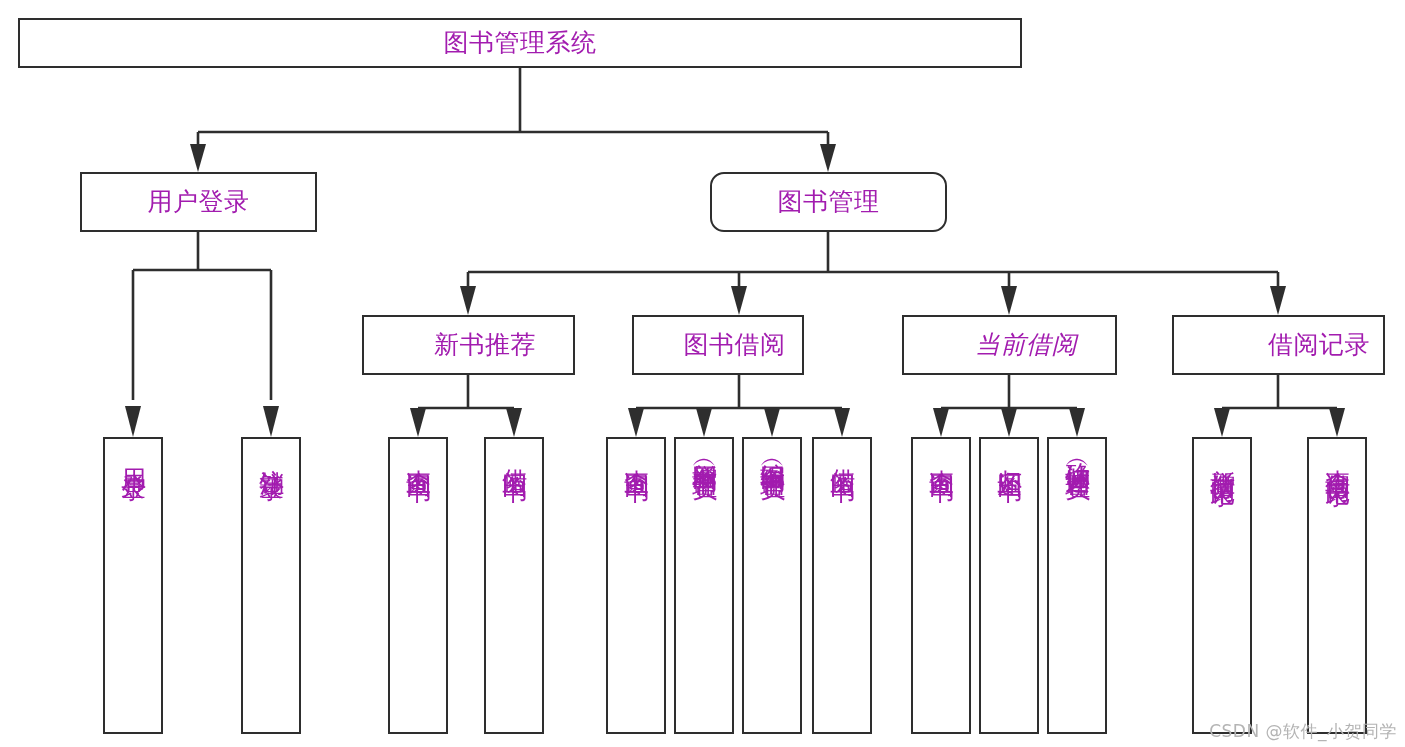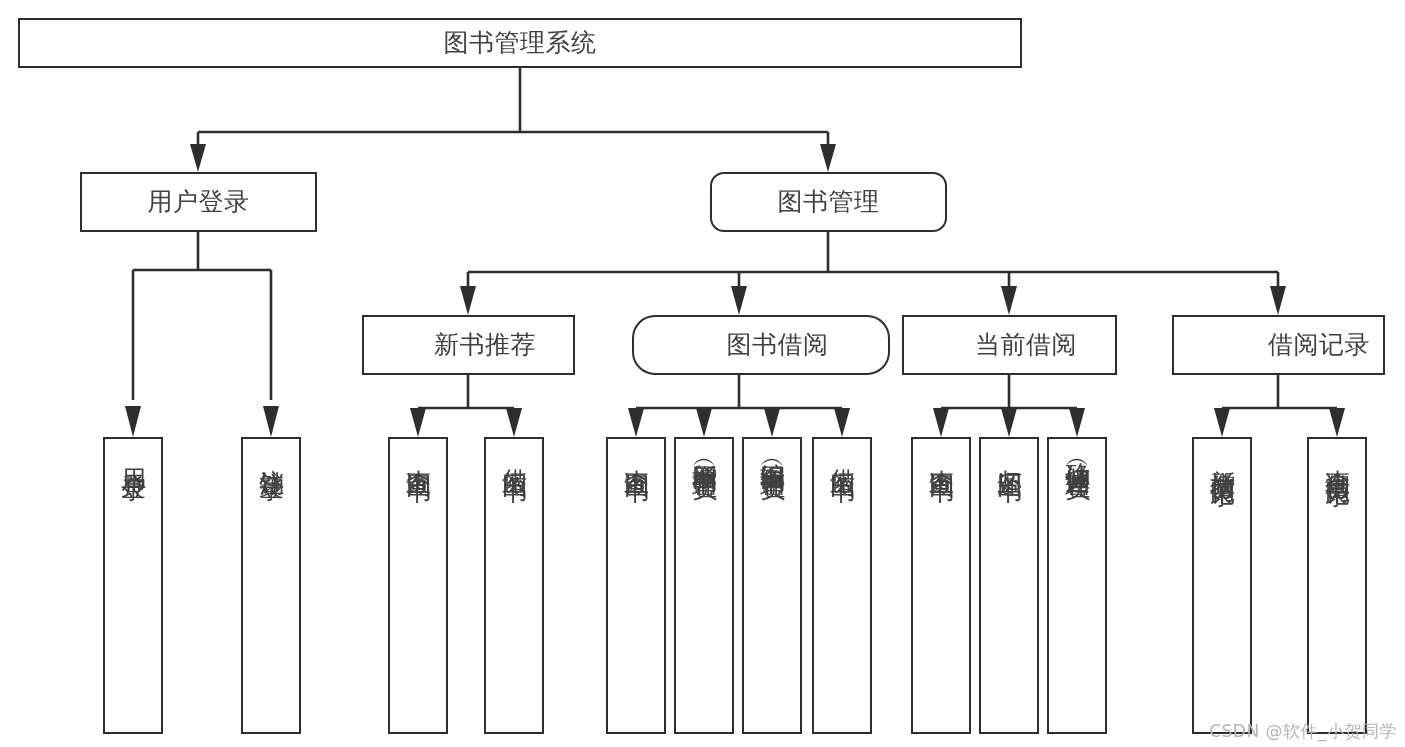--- a/index.html
+++ b/index.html
@@ -21,21 +21,21 @@
   .node {
     position: absolute;
     box-sizing: border-box;
     background: #ffffff;
     border: 2.5px solid #2e2e2e;
     display: flex;
     align-items: center;
     justify-content: center;
   }
   .node .label {
-    color: #404040;
+    color: #a21caf;
     font-size: 25px;
     line-height: 1.15;
     letter-spacing: 0.5px;
     white-space: nowrap;
     text-align: left;
   }
   .node.root .label { font-size: 25px; }
   .node.level2 .label { font-size: 25px; }
   .node.level3 .label { font-size: 25px; margin-left: 33px; }
 
@@ -162,24 +162,24 @@
   <div class="node level2" style="left:80px; top:172px; width:237px; height:60px;">
     <span class="label">用户登录</span>
   </div>
   <div class="node level2" style="left:710px; top:172px; width:237px; height:60px;border-radius:14px;">
     <span class="label">图书管理</span>
   </div>
 
   <div class="node level3" style="left:362px; top:315px; width:213px; height:60px;">
     <span class="label">新书推荐</span>
   </div>
-  <div class="node level3" style="left:632px; top:315px; width:258px; height:60px;border-radius:23px;">
+  <div class="node level3" style="left:632px; top:315px; width:172px; height:60px;">
     <span class="label">图书借阅</span>
   </div>
-  <div class="node level3" style="left:902px; top:315px; width:215px; height:60px;">
+  <div class="node level3" style="left:902px; top:315px; width:215px; height:60px;font-style:italic;">
     <span class="label">当前借阅</span>
   </div>
   <div class="node level3" style="left:1172px; top:315px; width:213px; height:60px;padding-left:48px;">
     <span class="label">借阅记录</span>
   </div>
 
   <div class="node leaf" style="left:103px; top:437px; width:60px; height:297px;">
     <span class="label">用户登录</span>
   </div>
   <div class="node leaf" style="left:241px; top:437px; width:60px; height:297px;">

